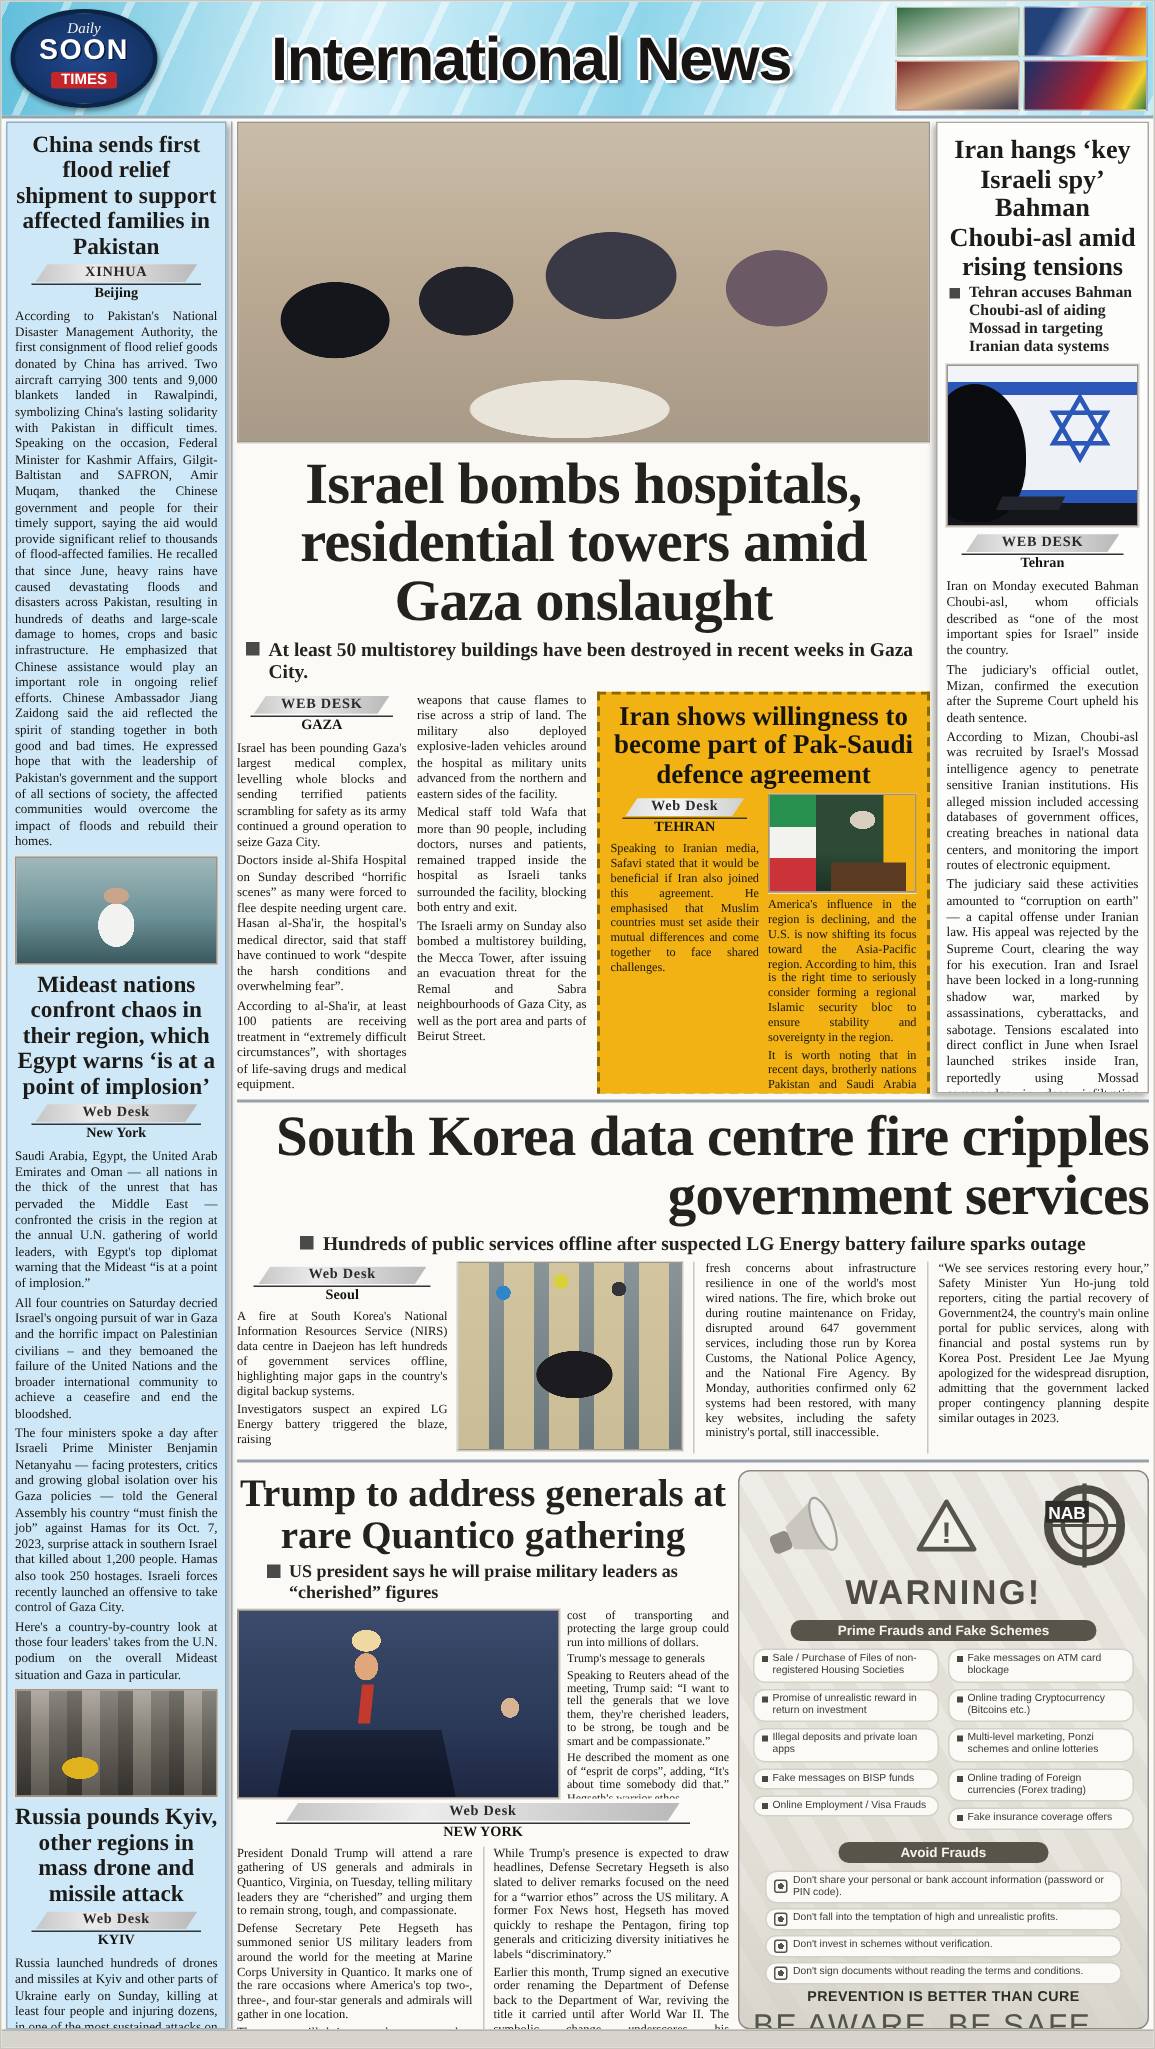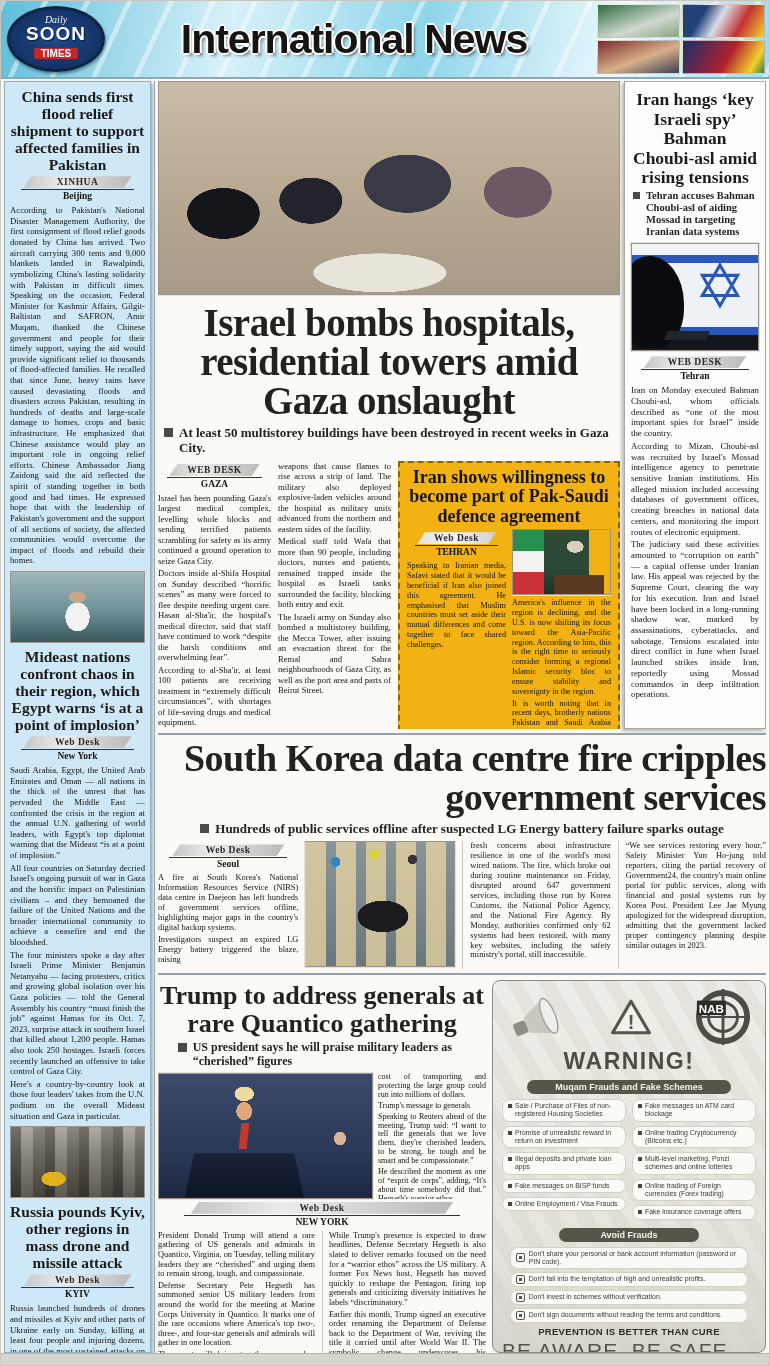--- a/index.html
+++ b/index.html
@@ -290,20 +290,21 @@
             <span class="star">✡</span>
           </div>
           <div class="byl">
             <div class="byl-strip">WEB DESK</div>
             <div class="byl-rule"></div>
             <div class="byl-date">Tehran</div>
           </div>
           <div>
 
           <p class="bp">Iran on Monday executed Bahman Choubi-asl, whom officials described as “one of the most important spies for Israel” inside the country.</p>
+              <p class="bp">The judiciary's official outlet, Mizan, confirmed the execution after the Supreme Court upheld his death sentence.</p>
               <p class="bp">According to Mizan, Choubi-asl was recruited by Israel's Mossad intelligence agency to penetrate sensitive Iranian institutions. His alleged mission included accessing databases of government offices, creating breaches in national data centers, and monitoring the import routes of electronic equipment.</p>
               <p class="bp">The judiciary said these activities amounted to “corruption on earth” — a capital offense under Iranian law. His appeal was rejected by the Supreme Court, clearing the way for his execution. Iran and Israel have been locked in a long-running shadow war, marked by assassinations, cyberattacks, and sabotage. Tensions escalated into direct conflict in June when Israel launched strikes inside Iran, reportedly using Mossad commandos in deep infiltration operations.</p>
             </div>
         </aside>
       </div>
 
       <section class="korea">
         <h1 class="korea-hl">South Korea data centre fire cripples government services</h1>
         <div class="subhead korea-sub">
           <span class="sq"></span>
@@ -398,21 +399,21 @@
             <svg width="58" height="58" viewBox="0 0 60 60">
               <circle cx="30" cy="30" r="25" fill="none" stroke="#4e4c44" stroke-width="6"></circle>
               <circle cx="30" cy="30" r="15" fill="none" stroke="#4e4c44" stroke-width="3"></circle>
               <line x1="30" y1="1" x2="30" y2="59" stroke="#4e4c44" stroke-width="3"></line>
               <line x1="5" y1="30" x2="55" y2="30" stroke="#4e4c44" stroke-width="2"></line>
               <rect x="3" y="13" width="30" height="15" fill="#2e2c28"></rect>
               <text x="18" y="25.5" text-anchor="middle" font-size="12" font-weight="bold" fill="#ffffff" font-family="Liberation Sans, sans-serif">NAB</text>
             </svg>
           </div>
           <div class="p-warning">WARNING!</div>
-          <div class="p-pill">Muqam Frauds and Fake Schemes</div>
+          <div class="p-pill">Prime Frauds and Fake Schemes</div>
           <div class="p-fraud-grid">
             <div class="p-fcol">
 
                 <div class="fraud">
                   <span class="fsq"></span>
                   <span>Sale / Purchase of Files of non-registered Housing Societies</span>
                 </div>
 
                 <div class="fraud">
                   <span class="fsq"></span>

